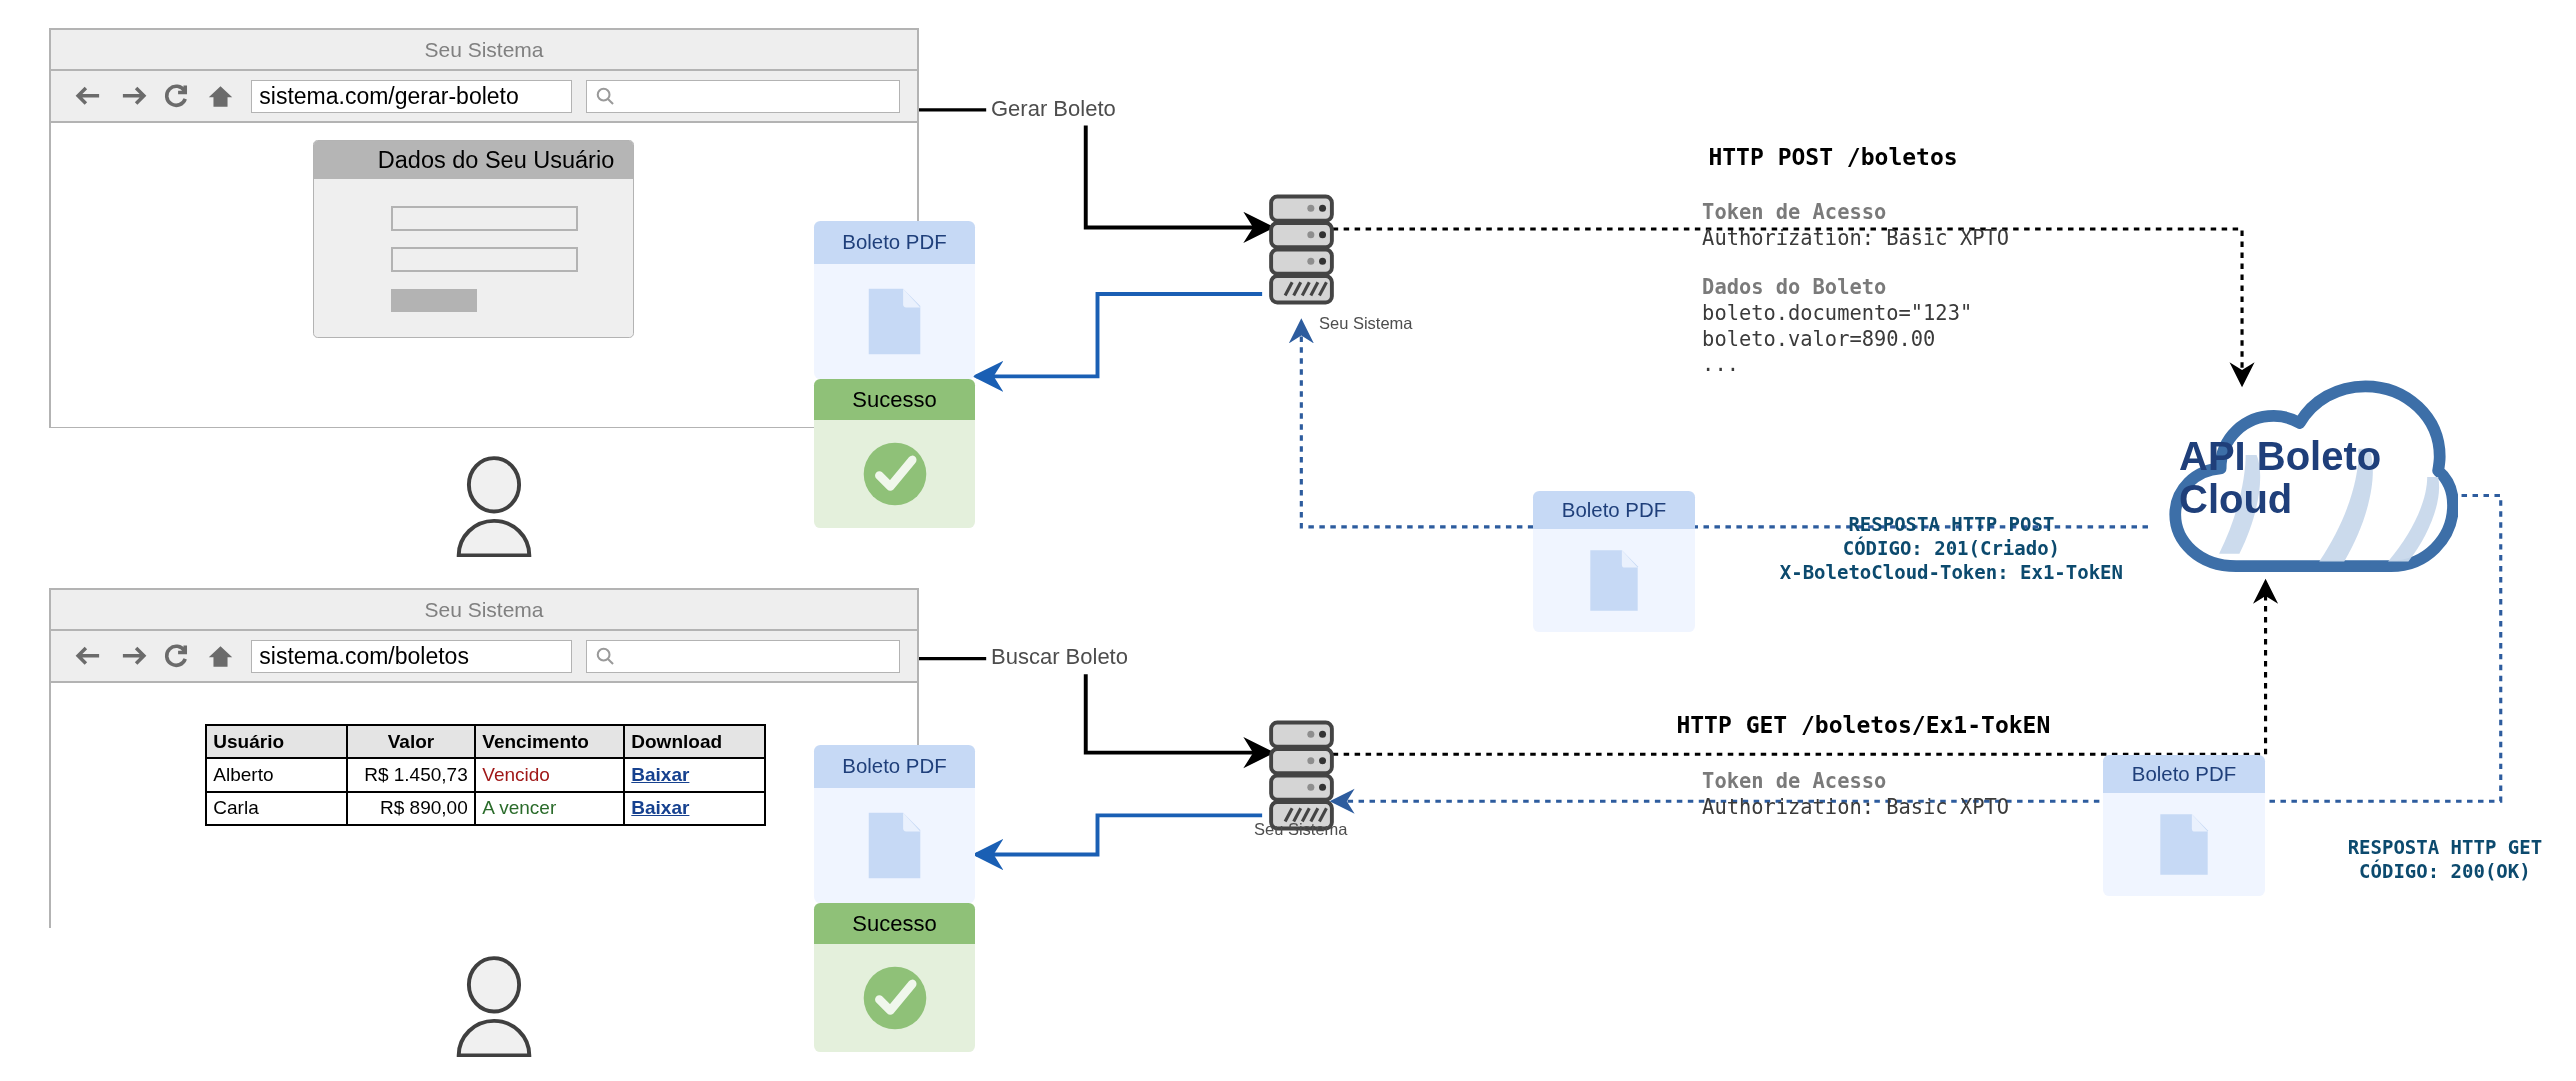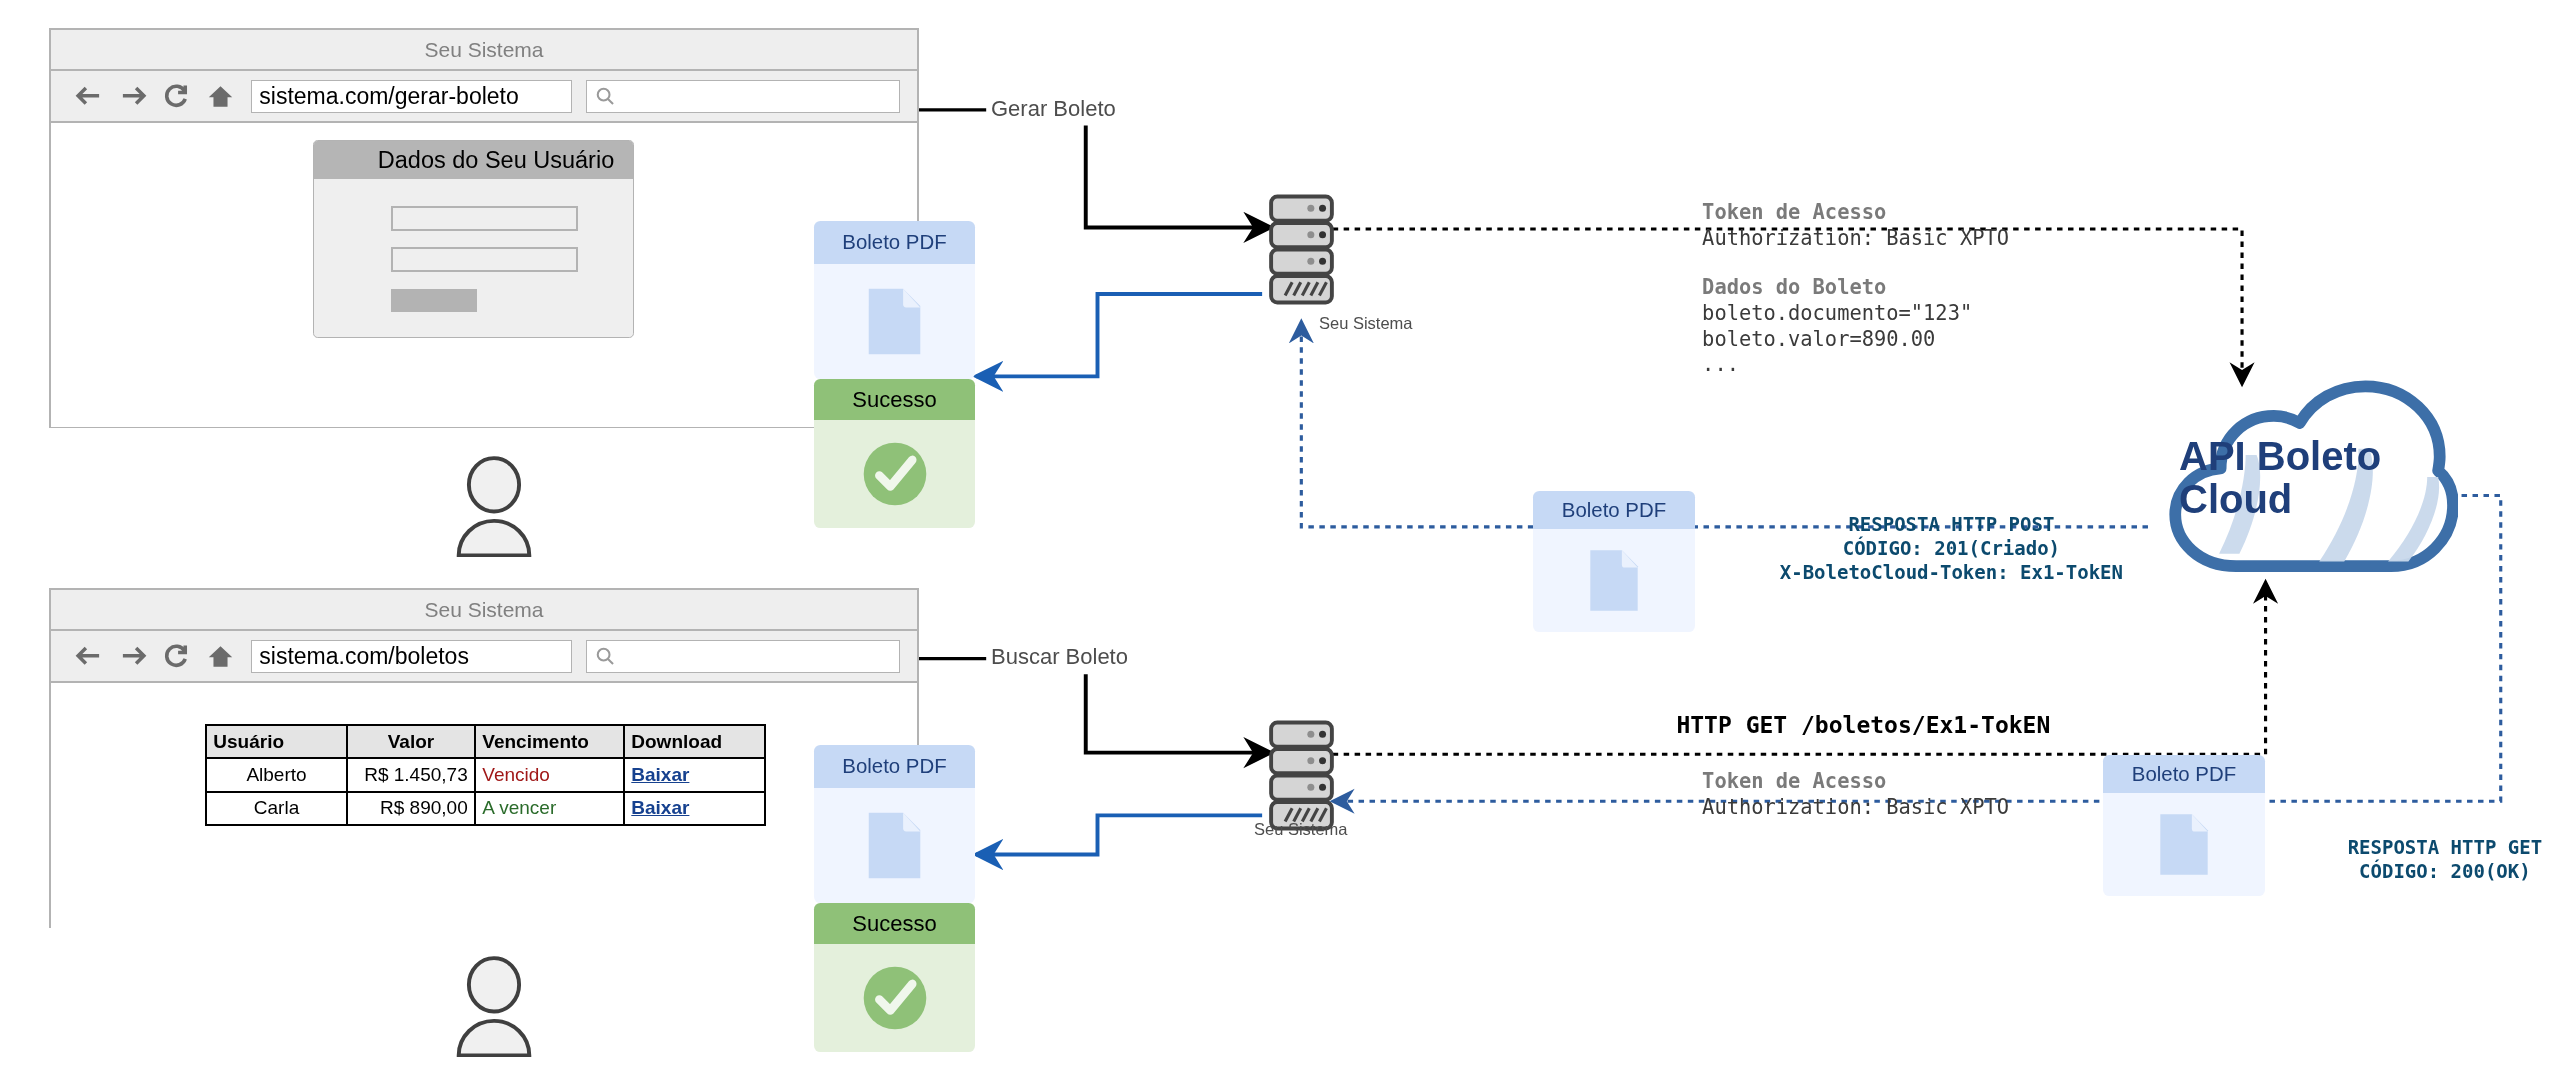--- a/index.html
+++ b/index.html
@@ -28,21 +28,21 @@
   .formpanel{position:absolute;border:1.6px solid #b3b3b3;border-radius:4.7px;overflow:hidden;background:#efefef;box-sizing:border-box;}
   .fp-head{height:38px;background:#b5b5b5;display:flex;align-items:center;justify-content:center;
            font-size:23.5px;color:#000;padding-left:45px;}
   .fp-field{height:25px;border:2.4px solid #b3b3b3;background:#efefef;box-sizing:border-box;}
   .fp-btn{height:23.5px;background:#b3b3b3;}
 
   
   table.boletos{border-collapse:collapse;font-size:19px;color:#000;background:#fff;}
   table.boletos th,table.boletos td{border:2.4px solid #000;padding:4.7px 6.3px;height:31px;box-sizing:border-box;}
   table.boletos th{background:#e4e4e4;font-weight:bold;font-size:19px;}
-  .c-usuario{width:141px;text-align:center;}
+  .c-usuario{width:141px;text-align:left;}
   .c-valor{width:128px;}
   .c-venc{width:149px;text-align:left;}
   .c-down{width:141px;text-align:left;}
   th.c-usuario,th.c-venc,th.c-down{text-align:left;}
   th.c-valor{text-align:center;}
   td.c-valor{text-align:right;margin-left:32px;}
   .st-vencido{color:#a01818;}
   .st-avencer{color:#2a6b2a;}
   .lnk{color:#16418f;text-decoration:underline;font-weight:bold;}
 
@@ -341,20 +341,23 @@
         <line x1="33" y1="130" x2="42" y2="113"></line>
       <line x1="44" y1="130" x2="53" y2="113"></line>
         <line x1="55" y1="130" x2="64" y2="113"></line>
       <line x1="66" y1="130" x2="75" y2="113"></line>
     </g>
   </svg>
   <div class="srvlbl" style="left:1254px;top:820px;">
     <span>Seu Sistema</span>
   </div>
 
+  <div class="mono hdr" style="left:1653px;top:118px;">
+    <span>HTTP POST /boletos</span>
+  </div>
   <div class="mono sub" style="left:1653px;top:176px;">
     <span>Token de Acesso</span>
   </div>
   <div class="mono val" style="left:1653px;top:202px;">
     <span>Authorization: Basic XPTO</span>
   </div>
   <div class="mono sub" style="left:1653px;top:251px;">
     <span>Dados do Boleto</span>
   </div>
   <div class="mono val" style="left:1653px;top:277px;">

